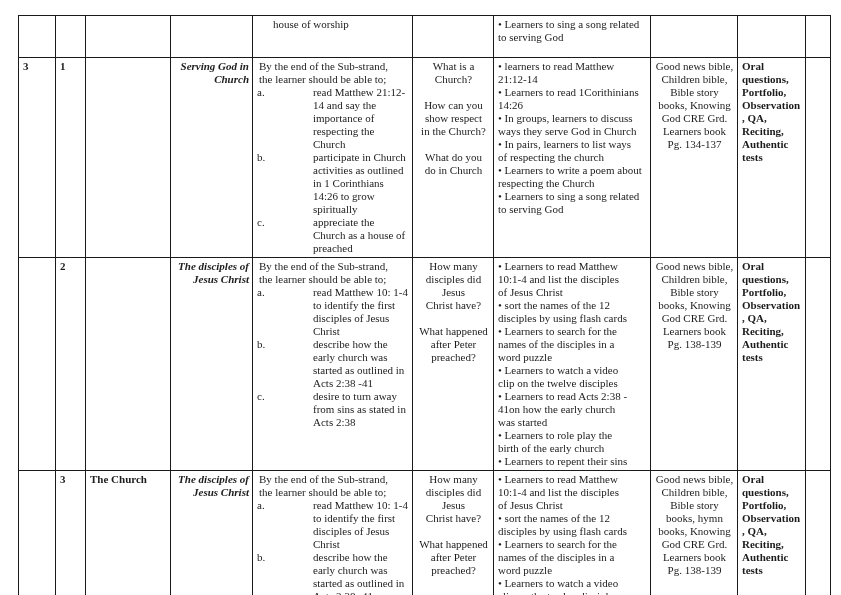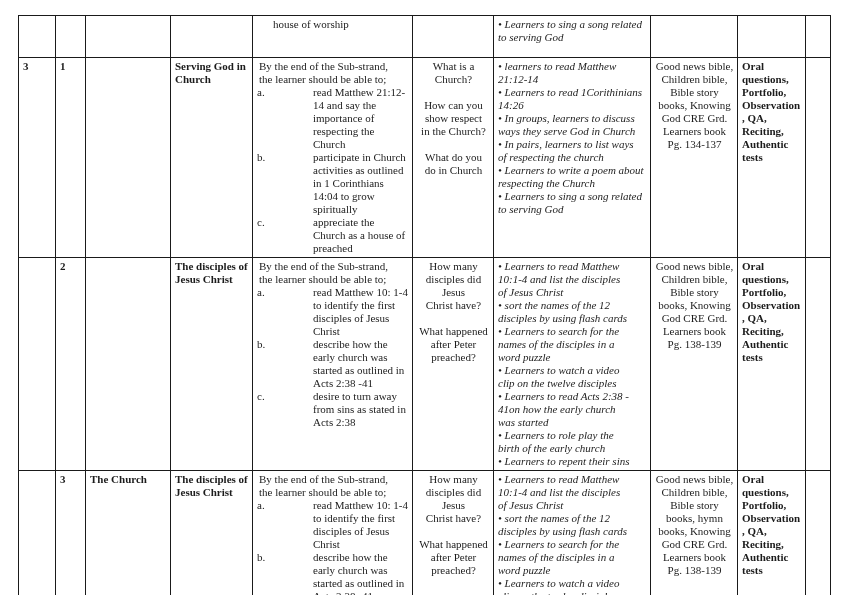--- a/index.html
+++ b/index.html
@@ -29,33 +29,34 @@
   }
   tr.r1 { height: 42px; }
   tr.r2 { height: 155px; }
   tr.r3 { height: 203px; }
   tr.r4 { height: 163px; }
 
   td.c-week, td.c-lesson { font-weight: bold; padding-left: 7px; padding-top: 3px; }
   td.c-strand { font-weight: bold; padding-top: 3px; }
   td.c-substrand {
     font-weight: bold;
-    text-align: left;
+    text-align: right;
     vertical-align: middle;
     white-space: pre-line;
     padding: 2px 2px;
+    font-style: italic;
   }
   td.c-outcomes { padding-top: 3px; }
   .o-intro { white-space: pre-line; padding-left: 2px; }
   .o-item { display: flex; }
   .o-label { width: 16px; flex: 0 0 16px; }
   .o-text { flex: 1 1 auto; margin-left: 40px; }
   .o-cont { margin-left: 16px; }
   td.c-inquiry { white-space: pre-line; padding-top: 3px; padding-left: 5px; text-align: center; }
-  td.c-exp { white-space: pre-line; padding-top: 3px; font-style: italic; }
+  td.c-exp { white-space: pre-line; padding-top: 3px; }
   td.c-res {
     vertical-align: middle;
     text-align: center;
     white-space: pre-line;
     padding: 2px 1px;
     margin-left: 16px;
   }
   td.c-assess { white-space: pre-line; padding-top: 4px; padding-left: 5px; font-weight: bold; }
   td.c-remarks { padding: 0; }
 </style>
@@ -102,21 +103,21 @@
 Church</td>
         <td class="c-outcomes">
           <div class="o-intro">By the end of the Sub-strand,
 the learner should be able to;</div>
           <div class="o-item">
             <span class="o-label">a.</span>
             <span class="o-text">read Matthew 21:12-14 and say the importance of respecting the Church</span>
           </div>
           <div class="o-item">
             <span class="o-label">b.</span>
-            <span class="o-text">participate in Church activities as outlined in 1 Corinthians 14:04 to grow spiritually</span>
+            <span class="o-text">participate in Church activities as outlined in 1 Corinthians 14:26 to grow spiritually</span>
           </div>
           <div class="o-item">
             <span class="o-label">c.</span>
             <span class="o-text">appreciate the Church as a house of preached</span>
           </div>
         </td>
         <td class="c-inquiry">What is a
 Church?
 
 How can you

